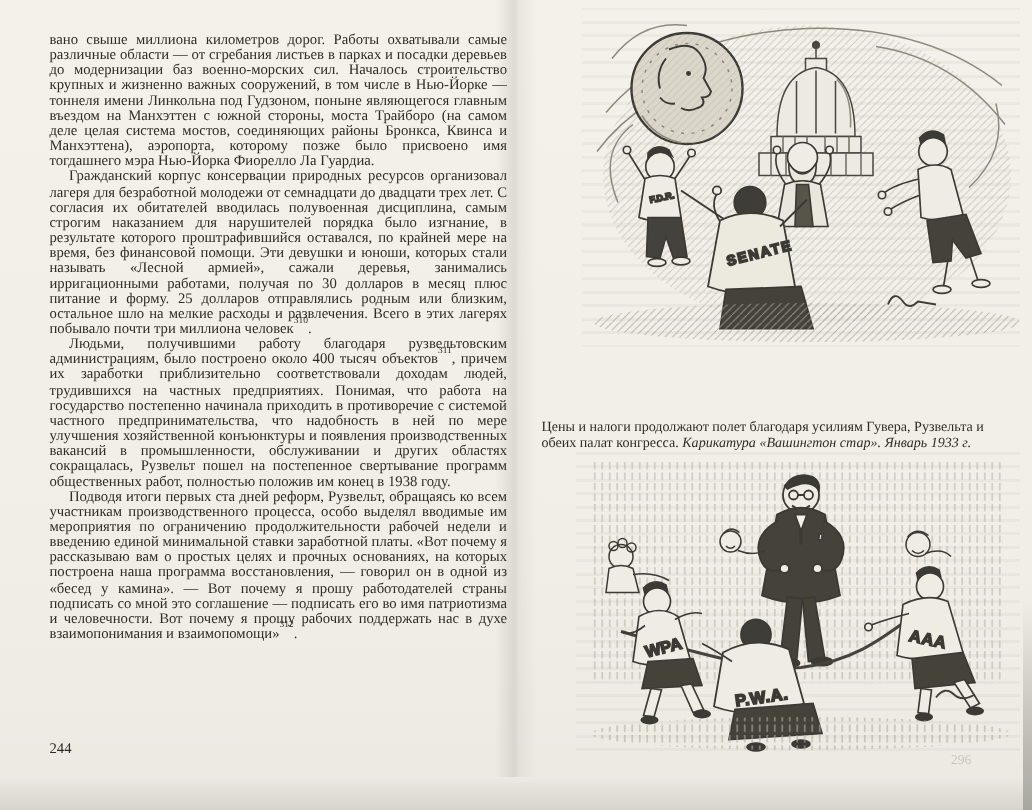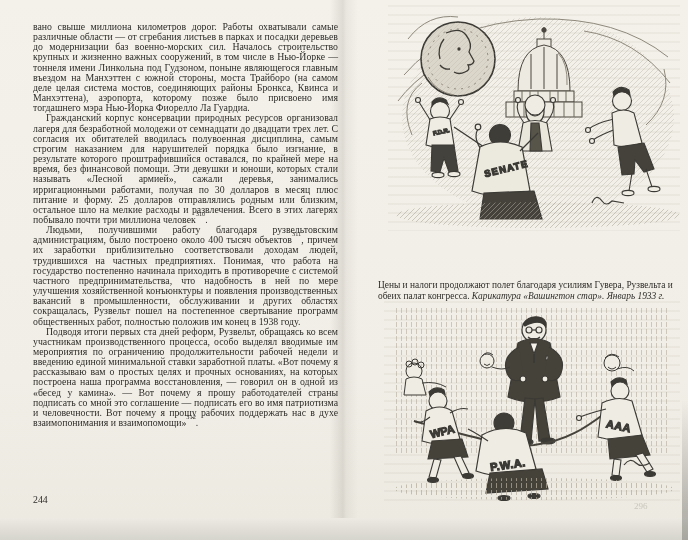--- a/index.html
+++ b/index.html
@@ -21,21 +21,21 @@
   
   .body-text{position:absolute;left:33px;top:22px;width:305px;
     font-size:9.8px;line-height:10.15px;text-align:justify;}
   .para{margin:0;}
   .para.indent{text-indent:13px;}
   sup.fn{font-size:6.3px;line-height:0;position:relative;top:-3px;}
   .pn-left{position:absolute;left:33px;top:494px;font-size:9.8px;text-align:right;}
   .pn-right{position:absolute;left:634px;top:501px;font-size:9px;color:#c9c6bb;}
 
   
-  .caption{position:absolute;left:378px;width:308px;font-size:9.4px;line-height:11.2px;margin-top:44px;}
+  .caption{position:absolute;left:361px;width:308px;font-size:9.4px;line-height:11.2px;margin-top:44px;}
   .caption .credit{font-style:italic;}
   .caption-1{top:236px;}
   .caption-2{top:270px;}
 
   
   .cartoon-top{position:absolute;left:388px;top:5px;width:292px;height:226px;
     background:repeating-linear-gradient(180deg,rgba(160,152,134,0.09) 0 2px,transparent 2px 9px);}
   .cartoon-bottom{position:absolute;left:384px;top:301px;width:296px;height:204px;
     background:repeating-linear-gradient(180deg,rgba(160,152,134,0.09) 0 2px,transparent 2px 9px);}
   .cartoon-top svg,.cartoon-bottom svg{width:100%;height:100%;display:block;}

